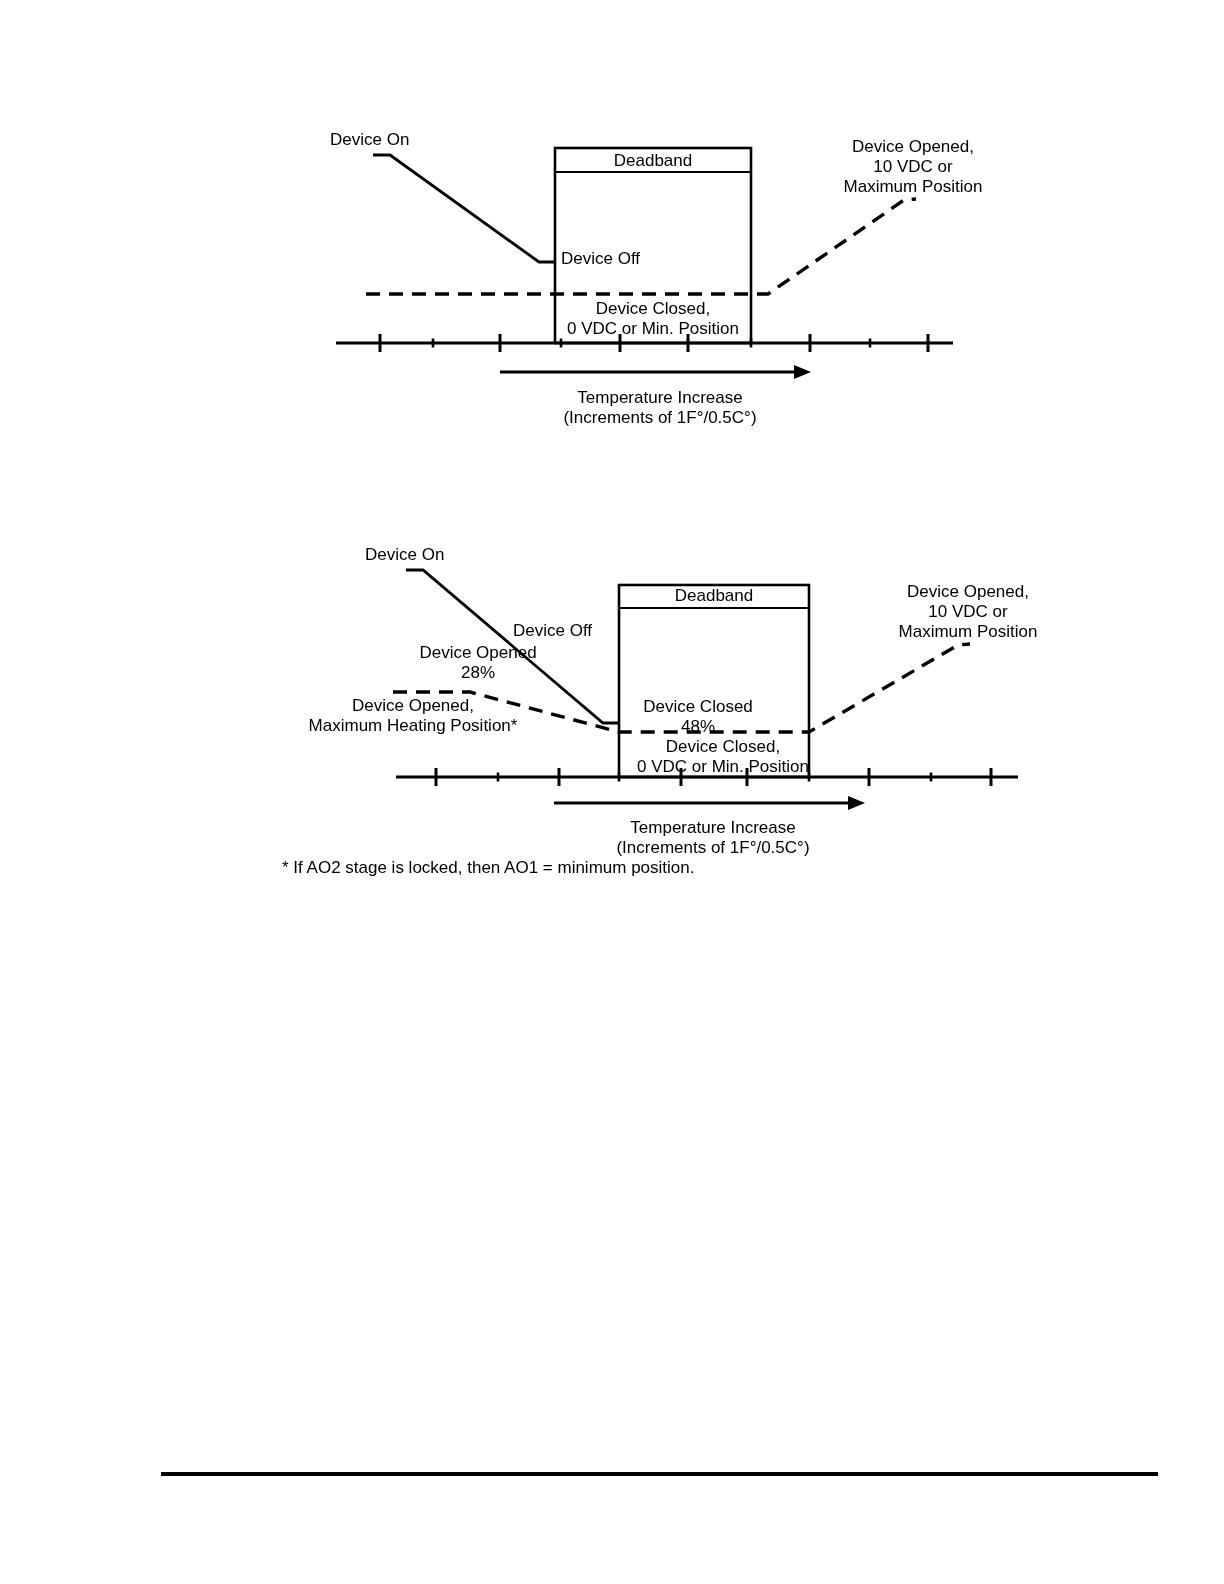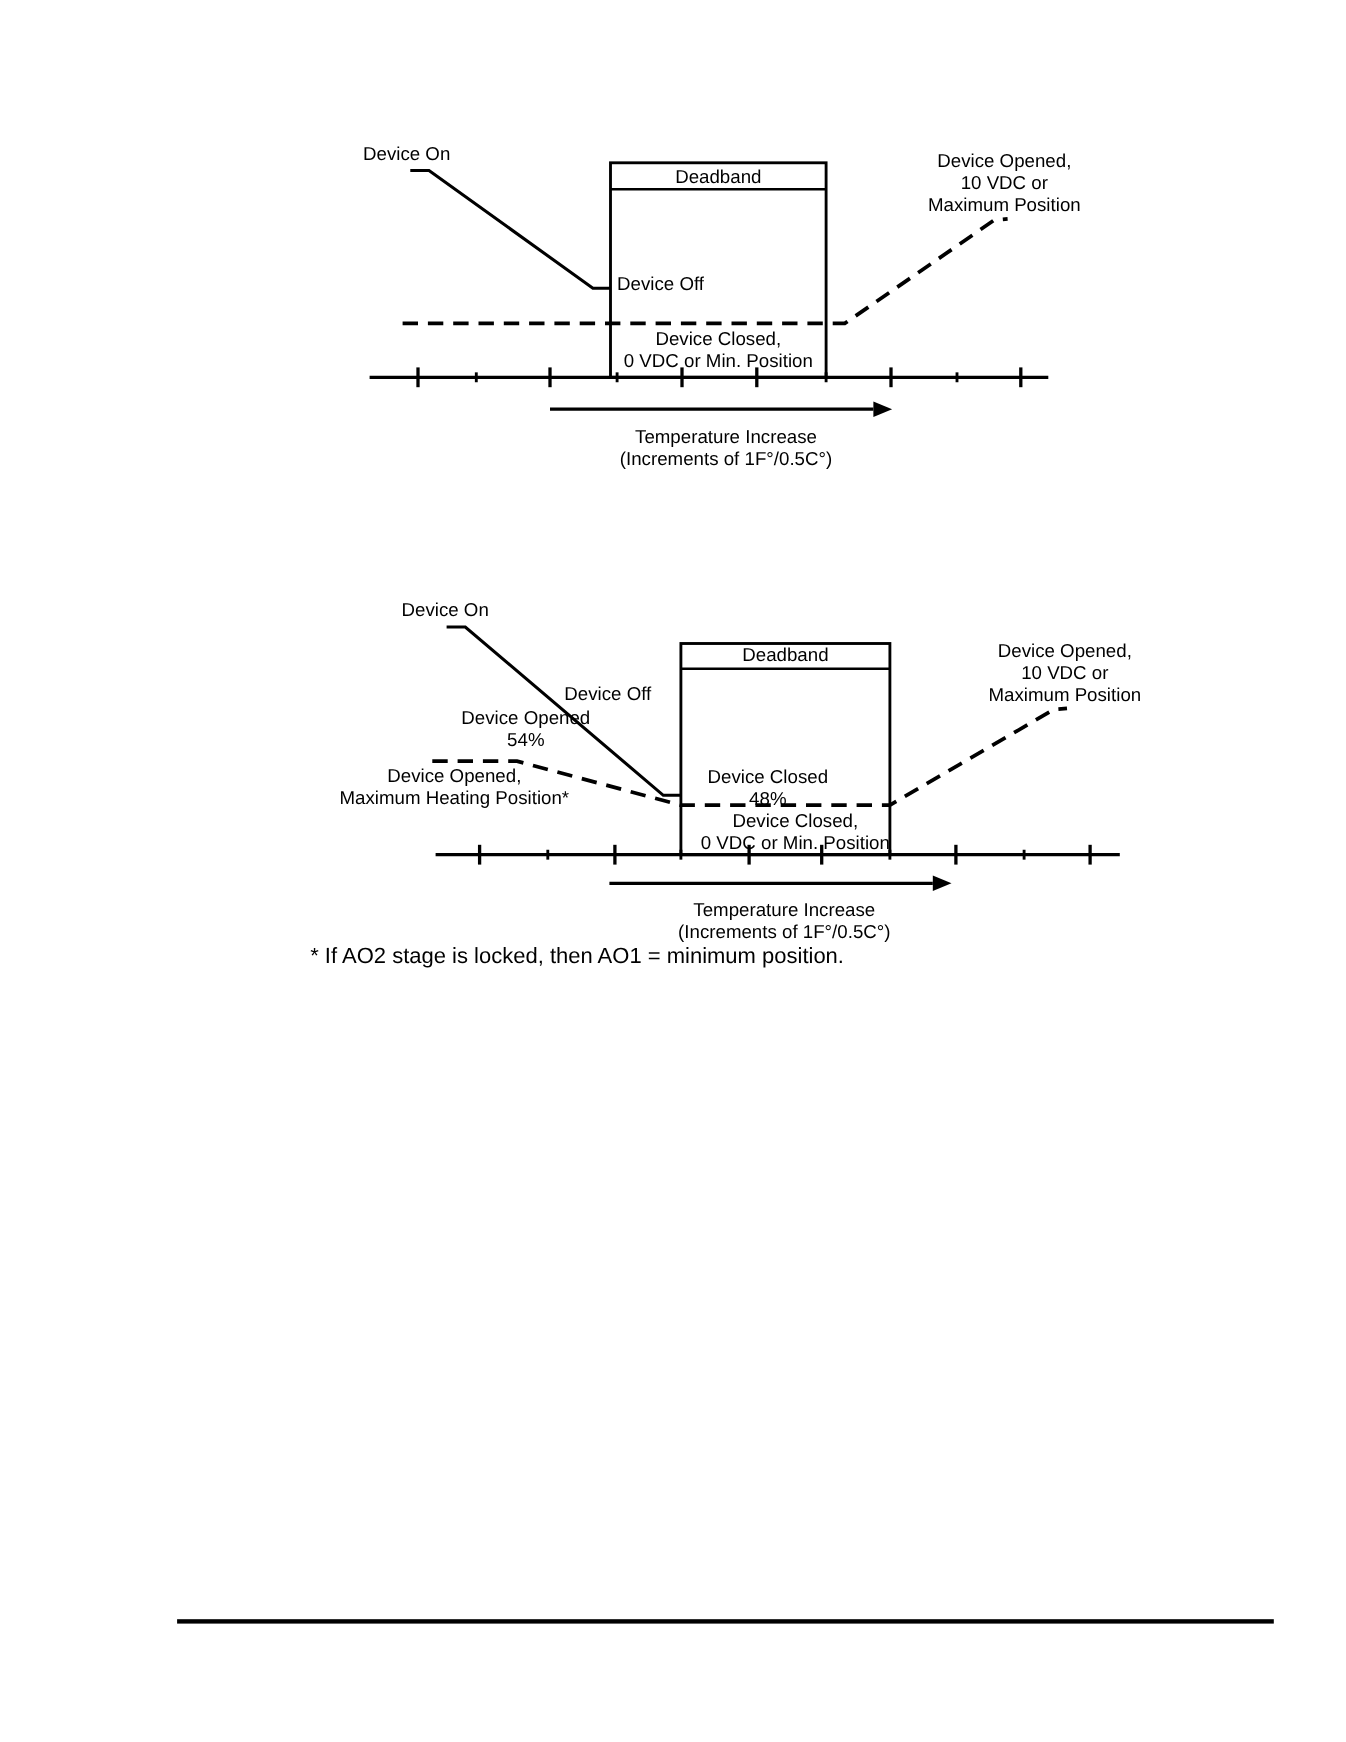--- a/index.html
+++ b/index.html
@@ -3,21 +3,21 @@
 <meta charset="utf-8">
 <title>AO Stage Control Diagrams</title>
 <style>
   html,body{margin:0;padding:0;background:#ffffff;}
   body{width:1224px;height:1584px;position:relative;font-family:"Liberation Sans",sans-serif;color:#000;}
   .page{position:absolute;left:18px;top:0;width:1216px;height:1584px;overflow:hidden;}
   svg.diagram{position:absolute;left:0;top:0;overflow:visible;}
   .lbl{position:absolute;font-family:"Liberation Sans",sans-serif;font-size:17px;line-height:20px;color:#000;white-space:pre;}
   .ctr{text-align:center;}
   .lft{text-align:left;}
-  .foot{position:absolute;font-family:"Liberation Sans",sans-serif;font-size:20px;color:#000;white-space:pre;}
+  .foot{position:absolute;font-family:"Liberation Sans",sans-serif;font-size:17px;color:#000;white-space:pre;}
   .rule{position:absolute;background:#000;}
 </style>
 </head>
 <body>
 
 <div class="page">
 
   <svg class="diagram" width="1224" height="460" viewBox="0 0 1224 460" style="top:0;">
 
     <rect id="d1-box" x="537" y="148" width="196" height="195" fill="#ffffff" stroke="#000000" stroke-width="2.6"></rect>
@@ -87,21 +87,21 @@
 
     <g id="d2-arrow">
       <line x1="536" y1="283" x2="830" y2="283" stroke="#000000" stroke-width="3"></line>
       <polygon points="830,276 847,283 830,290" fill="#000000"></polygon>
     </g>
   </svg>
 
   <div class="lbl lft" style="left:347px;top:545px;">Device On</div>
   <div class="lbl lft" style="left:495px;top:621px;">Device Off</div>
   <div class="lbl ctr" style="left:360px;top:643px;width:200px;white-space:pre-line;">Device Opened
-54%</div>
+28%</div>
   <div class="lbl ctr" style="left:245px;top:696px;width:300px;white-space:pre-line;">Device Opened,
 Maximum Heating Position*</div>
   <div class="lbl ctr" style="left:601px;top:586px;width:190px;">Deadband</div>
   <div class="lbl ctr" style="left:605px;top:697px;width:150px;white-space:pre-line;">Device Closed
 48%</div>
   <div class="lbl ctr" style="left:570px;top:737px;width:270px;white-space:pre-line;">Device Closed,
 0 VDC or Min. Position</div>
   <div class="lbl ctr" style="left:845px;top:582px;width:210px;white-space:pre-line;">Device Opened,
 10 VDC or
 Maximum Position</div>

